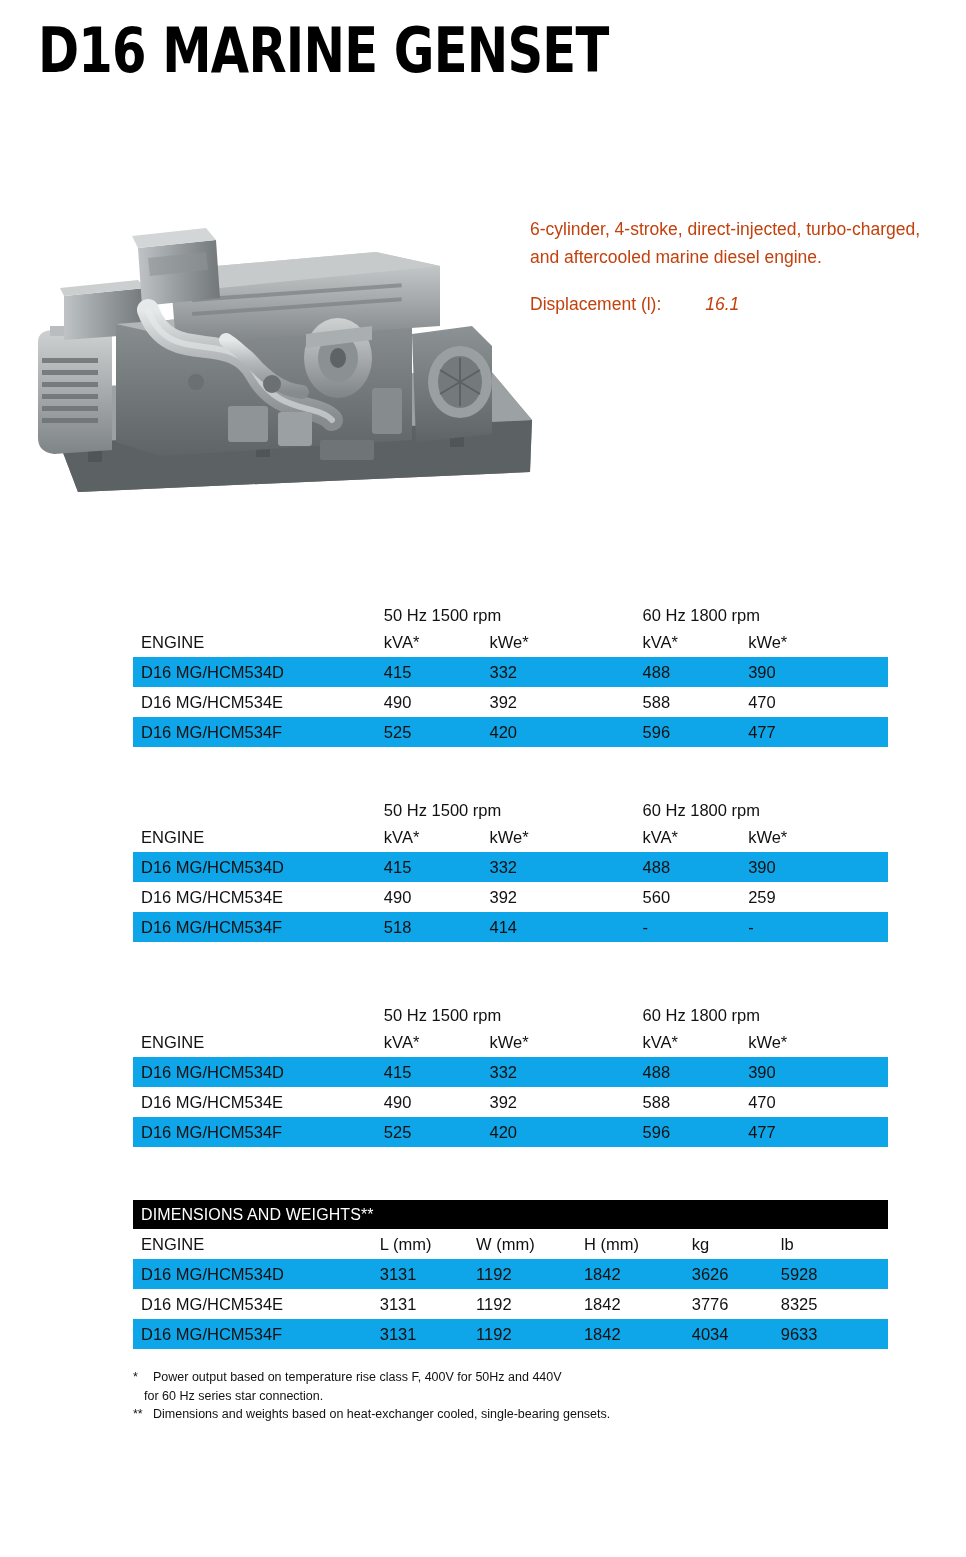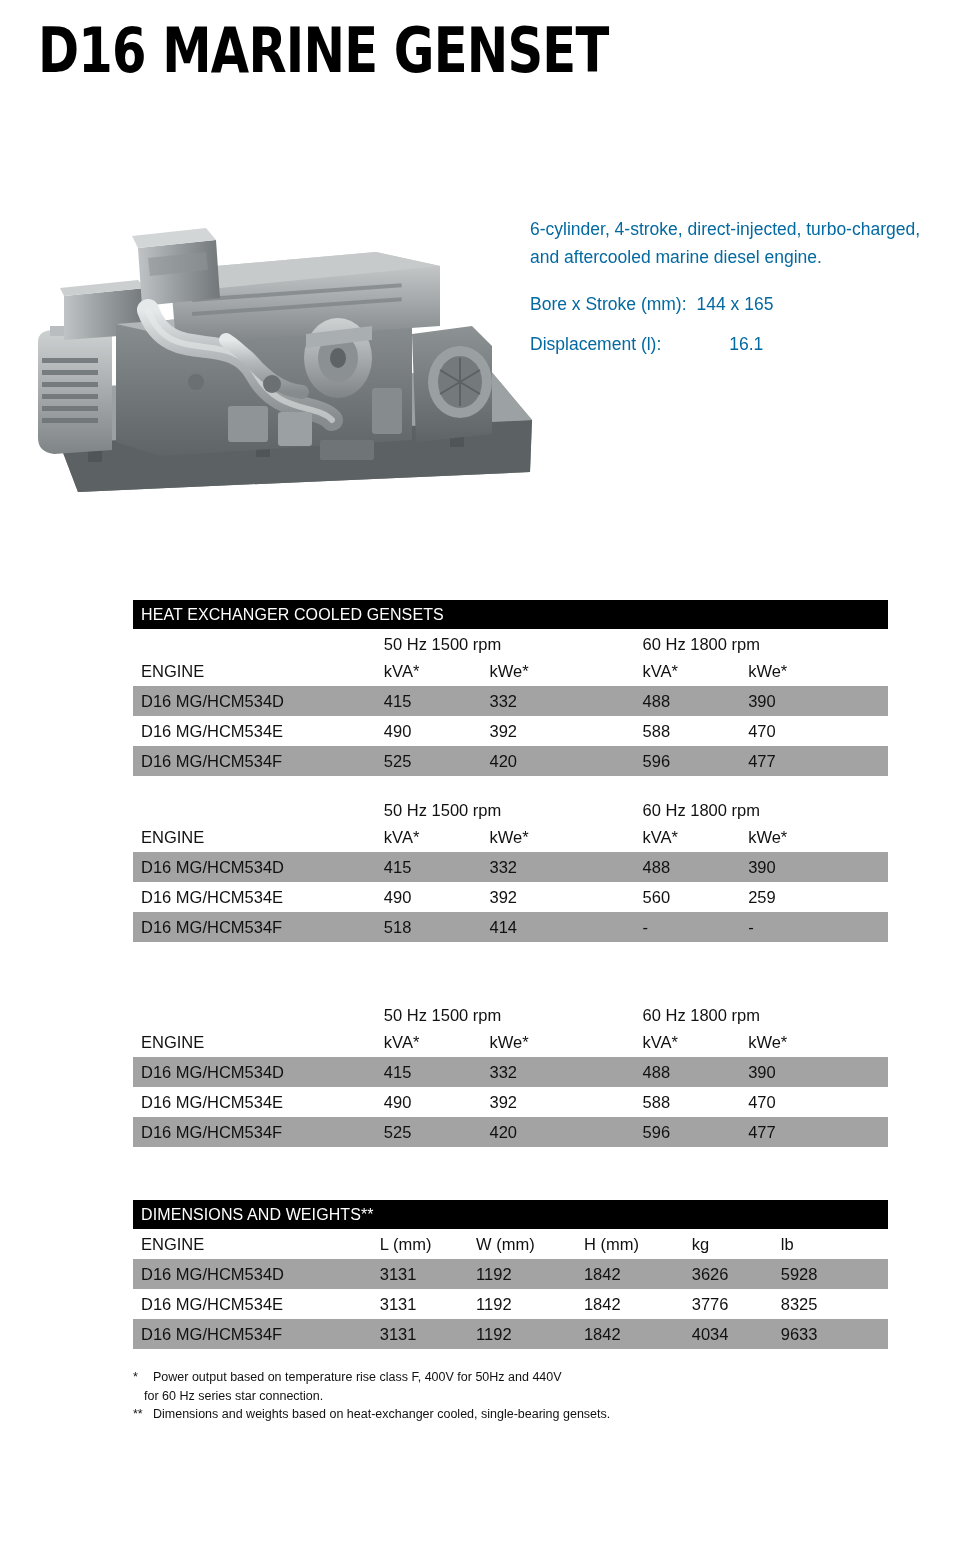--- a/index.html
+++ b/index.html
@@ -42,30 +42,30 @@
   .hero svg { display: block; }
 
   
   .spec-block {
     position: absolute;
     left: 530px;
     top: 215px;
     width: 400px;
     font-size: 17.5px;
     line-height: 1.62;
-    color: #0369a1;
+    color: #c2410c;
   }
   .spec-desc { margin: 0 0 18px 0; }
   .spec-row {
     display: flex;
     margin-bottom: 12px;
   }
   .spec-label { white-space: nowrap; }
   .spec-value { margin-left: 10px; white-space: nowrap; }
-  .spec-row.indent .spec-value { margin-left: 68px; }
+  .spec-row.indent .spec-value { margin-left: 44px; font-style: italic; }
 
   
   .table {
     position: absolute;
     left: 133px;
     width: 755px;
     font-size: 16.5px;
   }
   .tbl-title {
     background: #000000;
@@ -83,21 +83,21 @@
     table-layout: fixed;
   }
   .grid td {
     padding: 3px 0 3px 8px;
     height: 24px;
     vertical-align: middle;
     font-size: 16.5px;
     color: #111;
   }
   .rpm-row td { padding-top: 3px; padding-bottom: 0; }
-  .shade { background: #a3a3a3; }
+  .shade { background: #0ea5e9; }
   .c-engine { width: 230px; }
   .c-a { width: 100px; }
   .c-b { width: 145px; }
   .c-c { width: 100px; }
   .c-d { width: 140px; }
 
   
   .d-engine { width: 228px; }
   .d-l { width: 92px; }
   .d-w { width: 103px; }
@@ -216,32 +216,27 @@
     <rect x="258" y="292" width="34" height="34" rx="3" fill="#9ba0a2"></rect>
     <rect x="352" y="268" width="30" height="46" rx="3" fill="#868b8d"></rect>
     <rect x="300" y="320" width="54" height="20" rx="2" fill="#6f7476"></rect>
     <circle cx="252" cy="264" r="9" fill="#6b7072"></circle>
     <circle cx="176" cy="262" r="8" fill="#6b7072"></circle>
   </svg>
 </div>
 
 <div class="spec-block">
   <p class="spec-desc">6-cylinder, 4-stroke, direct-injected, turbo-charged, and aftercooled marine diesel engine.</p>
-  <div class="spec-row">
-    <span class="spec-label">Bore x Stroke (mm):</span>
-    <span class="spec-value">144 x 165</span>
-  </div>
   <div class="spec-row indent">
     <span class="spec-label">Displacement (l):</span>
     <span class="spec-value">16.1</span>
   </div>
 </div>
 
 <div class="table" style="top:600px">
-  <div class="tbl-title">HEAT EXCHANGER COOLED GENSETS</div>
   <table class="grid">
     <colgroup>
         <col class="c-engine">
         <col class="c-a">
         <col class="c-b">
         <col class="c-c">
         <col class="c-d">
       </colgroup>
     <tbody>
       <tr class="rpm-row">

